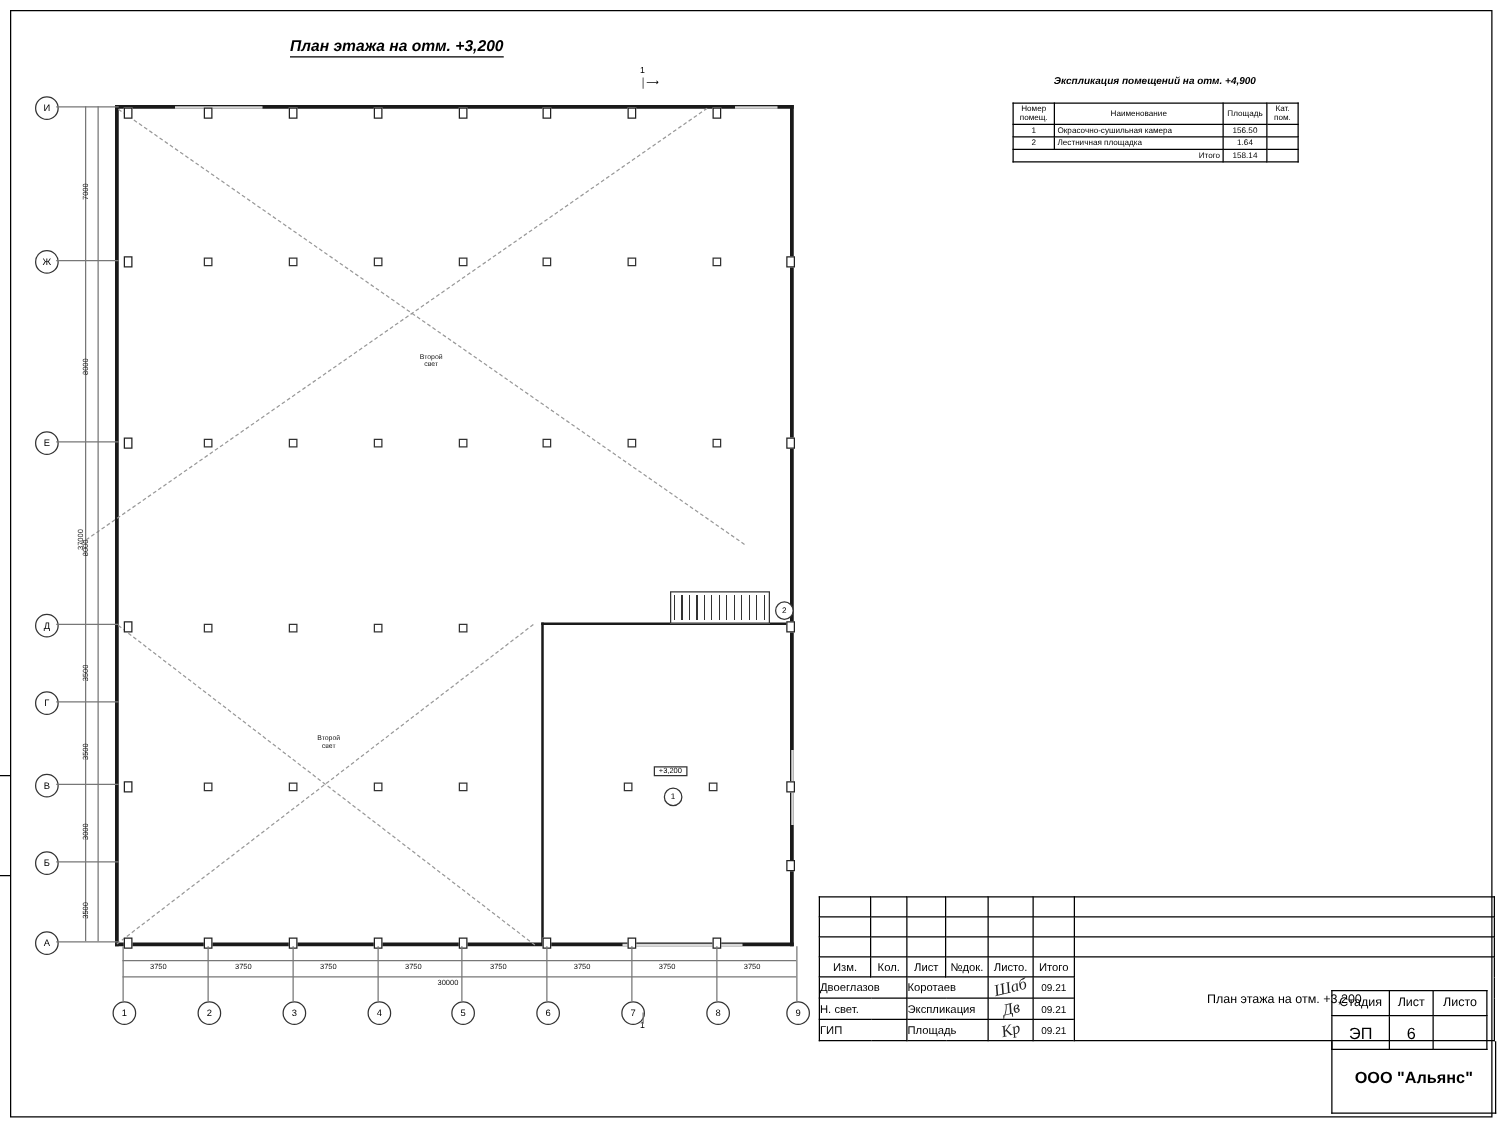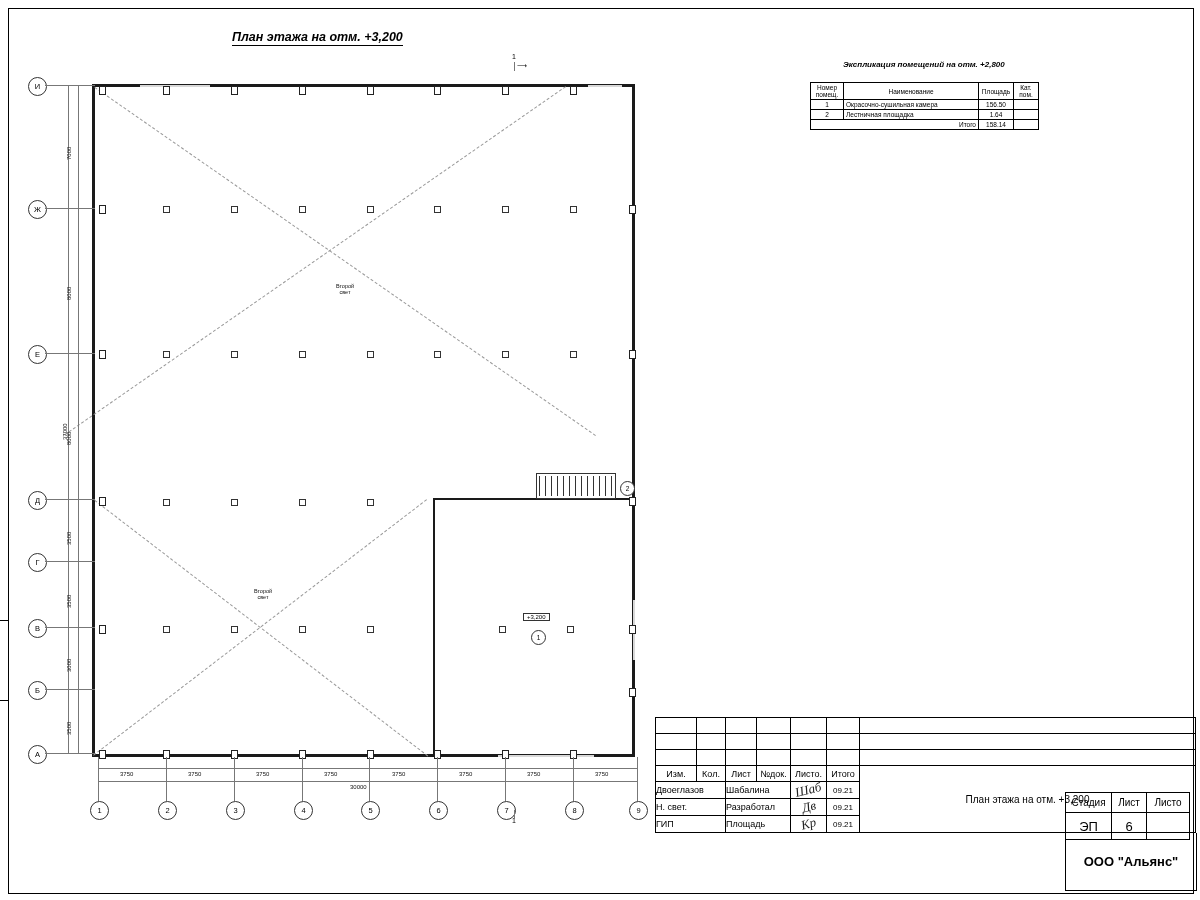--- a/index.html
+++ b/index.html
@@ -255,21 +255,21 @@
     <div class="dimtxt" style="left:595px;top:771px;"><span>3750</span></div>
     <div class="dimtxt" style="left:350px;top:784px;"><span>30000</span></div>
 
     <div class="secmark" style="left:512px;top:53px;"><span>1</span></div>
     <div class="axline" style="left:514px;top:62px;width:1px;height:9px;"></div>
     <div class="secmark" style="left:517px;top:62px;">⟶</div>
     <div class="secmark" style="left:512px;top:817px;"><span>1</span></div>
     <div class="axline" style="left:514px;top:810px;width:1px;height:9px;"></div>
   </div>
 
-  <div class="exp-title"><span>Экспликация помещений на отм. +2,800</span></div>
+  <div class="exp-title"><span>Экспликация помещений на отм. +4,900</span></div>
   <table class="exp">
     <tbody>
         <tr>
       <td class="c" style="width:28px;">
         <span>Номер</span><br><span>помещ.</span>
       </td>
       <td class="c" style="width:130px;"><span>Наименование</span></td>
       <td class="c" style="width:30px;"><span>Площадь</span></td>
       <td class="c" style="width:20px;">
         <span>Кат.</span><br><span>пом.</span>
@@ -331,27 +331,27 @@
         <td class="c pad">Лист</td>
         <td class="c pad">№док.</td>
         <td class="c pad">Листо.</td>
         <td class="c pad">Итого</td>
         <td rowspan="4" style="vertical-align:middle;" class="c">
           <span class="mid">План этажа на отм. +3,200</span>
         </td>
       </tr>
       <tr>
         <td colspan="2" class="pad">Двоеглазов</td>
-        <td colspan="2" class="pad">Шабалина</td>
+        <td colspan="2" class="pad">Коротаев</td>
         <td class="c"><span class="sign">Шаб</span></td>
         <td class="c" style="font-size:8px;">09.21</td>
       </tr>
       <tr>
         <td colspan="2" class="pad">Н. свет.</td>
-        <td colspan="2" class="pad">Разработал</td>
+        <td colspan="2" class="pad">Экспликация</td>
         <td class="c"><span class="sign">Дв</span></td>
         <td class="c" style="font-size:8px;">09.21</td>
       </tr>
       <tr>
         <td colspan="2" class="pad">ГИП</td>
         <td colspan="2" class="pad">Площадь</td>
         <td class="c"><span class="sign">Кр</span></td>
         <td class="c" style="font-size:8px;">09.21</td>
       </tr>
     </tbody>

